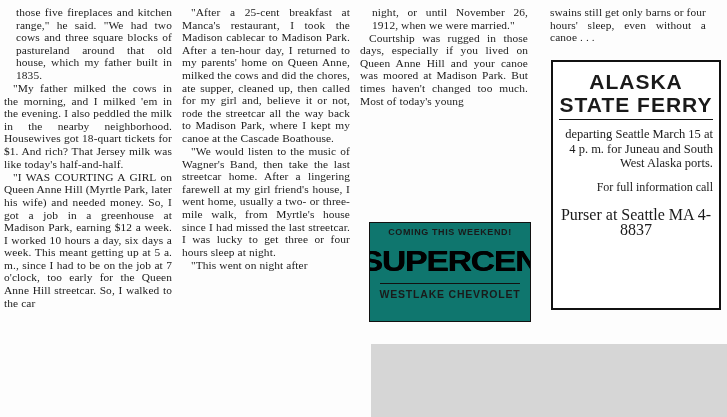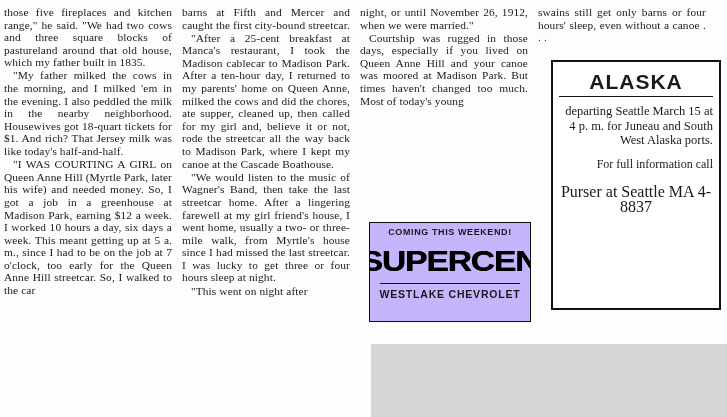--- a/index.html
+++ b/index.html
@@ -37,41 +37,41 @@
 
   p.para {
     margin: 0 0 0.5px 0;
     font-size: 11.4px;
     line-height: 12.6px;
     text-align: justify;
     text-indent: 9px;
     font-family: "Liberation Serif", serif;
     letter-spacing: 0.1px;
   }
-  p.para.noindent { text-indent: 0; }
+  p.para.noindent { text-indent: 0; margin-left: 12px; }
 
   
   .grey-band {
     position: absolute;
     left: 371px;
     top: 344px;
     width: 356px;
     height: 73px;
     background: #d6d6d6;
   }
 
   
   .ad-supercenter {
     position: absolute;
     left: 369px;
     top: 222px;
     width: 162px;
     height: 100px;
     border: 1px solid #111;
-    background: #c4b5fd;
+    background: #0f766e;
     box-sizing: border-box;
     text-align: center;
     overflow: hidden;
   }
   .ad-supercenter .coming {
     font-family: "Liberation Sans", sans-serif;
     font-size: 9px;
     letter-spacing: 0.6px;
     margin-top: 4px;
     font-weight: bold;
@@ -174,21 +174,20 @@
 
   <div class="columns">
 
     <div class="col">
       <p class="para noindent">those five fireplaces and kitchen range," he said. "We had two cows and three square blocks of pastureland around that old house, which my father built in 1835.</p>
       <p class="para">"My father milked the cows in the morning, and I milked 'em in the evening. I also peddled the milk in the nearby neighborhood. Housewives got 18-quart tickets for $1. And rich? That Jersey milk was like today's half-and-half.</p>
       <p class="para">"I WAS COURTING A GIRL on Queen Anne Hill (Myrtle Park, later his wife) and needed money. So, I got a job in a greenhouse at Madison Park, earning $12 a week. I worked 10 hours a day, six days a week. This meant getting up at 5 a. m., since I had to be on the job at 7 o'clock, too early for the Queen Anne Hill streetcar. So, I walked to the car</p>
     </div>
 
     <div class="col">
-      <p class="para noindent">barns at Fifth and Mercer and caught the first city-bound streetcar.</p>
       <p class="para">"After a 25-cent breakfast at Manca's restaurant, I took the Madison cablecar to Madison Park. After a ten-hour day, I returned to my parents' home on Queen Anne, milked the cows and did the chores, ate supper, cleaned up, then called for my girl and, believe it or not, rode the streetcar all the way back to Madison Park, where I kept my canoe at the Cascade Boathouse.</p>
       <p class="para">"We would listen to the music of Wagner's Band, then take the last streetcar home. After a lingering farewell at my girl friend's house, I went home, usually a two- or three-mile walk, from Myrtle's house since I had missed the last streetcar. I was lucky to get three or four hours sleep at night.</p>
       <p class="para">"This went on night after</p>
     </div>
 
     <div class="col">
       <p class="para noindent">night, or until November 26, 1912, when we were married."</p>
       <p class="para">Courtship was rugged in those days, especially if you lived on Queen Anne Hill and your canoe was moored at Madison Park. But times haven't changed too much. Most of today's young</p>
     </div>
 
@@ -200,19 +199,20 @@
 
   <div class="ad-supercenter">
     <div class="coming">COMING THIS WEEKEND!</div>
     <div class="bigword">SUPERCENTER</div>
     <div class="sep"></div>
     <div class="dealer">WESTLAKE CHEVROLET</div>
   </div>
 
   <div class="ad-ferry">
     <div class="line1">ALASKA</div>
+    <div class="line2">STATE FERRY</div>
     <div class="hr"></div>
     <div class="depart">departing Seattle March 15 at 4 p. m. for Juneau and South West Alaska ports.</div>
     <div class="info">For full information call</div>
     <div class="purser">Purser at Seattle MA 4-8837</div>
   </div>
 
 </div>
 
 </body></html>

